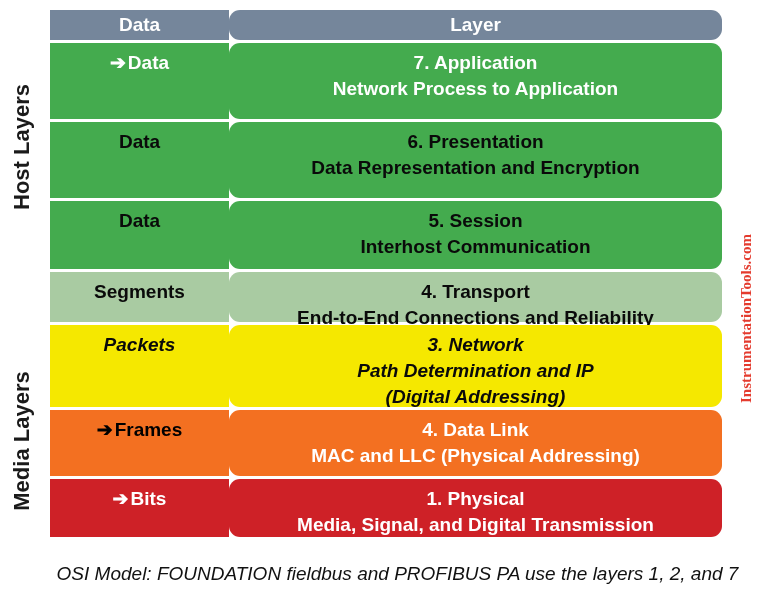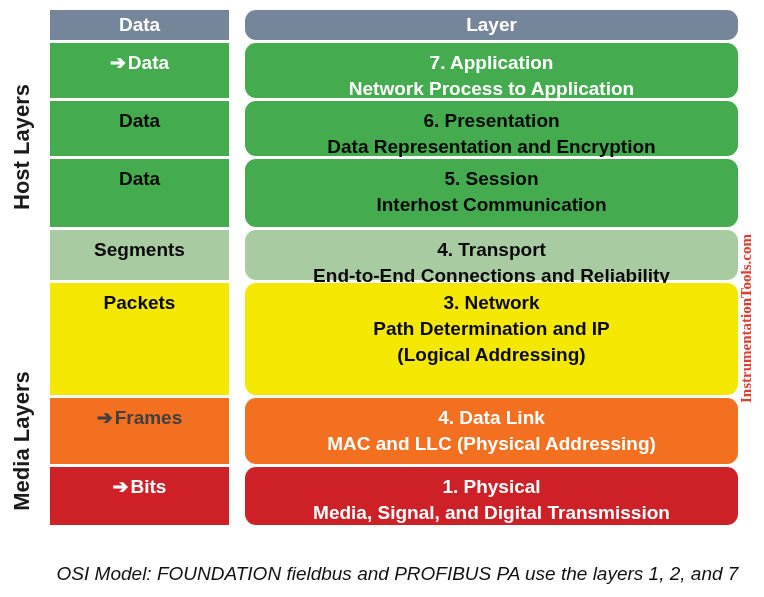--- a/index.html
+++ b/index.html
@@ -7,39 +7,39 @@
     position:relative;
     width:764px; height:597px;
     background:#ffffff;
     font-family:"Liberation Sans", sans-serif;
     overflow:hidden;
   }
   .osi-table {
     position:absolute; left:50px; top:10px; width:676px;
     display:flex; flex-direction:column; row-gap:3px;
   }
-  .row { display:flex; column-gap:16px; }
+  .row { display:flex; column-gap:0; }
   .cell {
     box-sizing:border-box;
     text-align:center;
     font-weight:bold;
     font-size:19px;
     line-height:26px;
     padding-top:7px;
   }
   .data-cell  { width:179px; flex:0 0 179px; }
   .layer-cell { width:493px; flex:0 0 493px;border-radius:11px; }
   .header-row .cell {
     background:#75869B; color:#ffffff;
     height:30px; padding-top:0;
     display:flex; align-items:center; justify-content:center;
     font-size:19px;
   }
-  .h67 { height:55px; } .h68 { height:68px; } .h65 { height:50px; }
-  .h97 { height:112px; } .h66 { height:66px; } .h69 { height:58px; }
+  .h67 { height:76px; } .h68 { height:68px; } .h65 { height:50px; }
+  .h97 { height:82px;font-style:italic; } .h66 { height:66px; } .h69 { height:58px; }
   .arrow { margin-right:2px; font-weight:bold; }
   .vlabel {
     position:absolute;
     width:220px;
     text-align:center;
     transform:rotate(-90deg);
     font-weight:bold;
     font-size:22px;
     color:#1a1a1a;
     white-space:nowrap;
@@ -110,26 +110,26 @@
         <div>4. Transport</div>
         <div>End-to-End Connections and Reliability</div>
       </div>
     </div>
 
     <div class="row">
       <div class="cell data-cell h97" style="background: rgb(245, 232, 0); color: rgb(10, 10, 10);"><span>Packets</span></div>
       <div class="cell layer-cell h97" style="background: rgb(245, 232, 0); color: rgb(10, 10, 10);">
         <div>3. Network</div>
         <div>Path Determination and IP</div>
-        <div>(Logical Addressing)</div>
+        <div>(Digital Addressing)</div>
       </div>
     </div>
 
     <div class="row">
-      <div class="cell data-cell h66" style="background: rgb(243, 112, 33); color: #404040;"><span class="arrow">➔</span><span>Frames</span></div>
+      <div class="cell data-cell h66" style="background: rgb(243, 112, 33); color: #000000;"><span class="arrow">➔</span><span>Frames</span></div>
       <div class="cell layer-cell h66" style="background: rgb(243, 112, 33); color: rgb(255, 255, 255);">
         <div>4. Data Link</div>
         <div>MAC and LLC (Physical Addressing)</div>
       </div>
     </div>
 
     <div class="row">
       <div class="cell data-cell h69" style="background: rgb(206, 33, 39); color: rgb(255, 255, 255);"><span class="arrow">➔</span><span>Bits</span></div>
       <div class="cell layer-cell h69" style="background: rgb(206, 33, 39); color: #ffffff;">
         <div>1. Physical</div>

